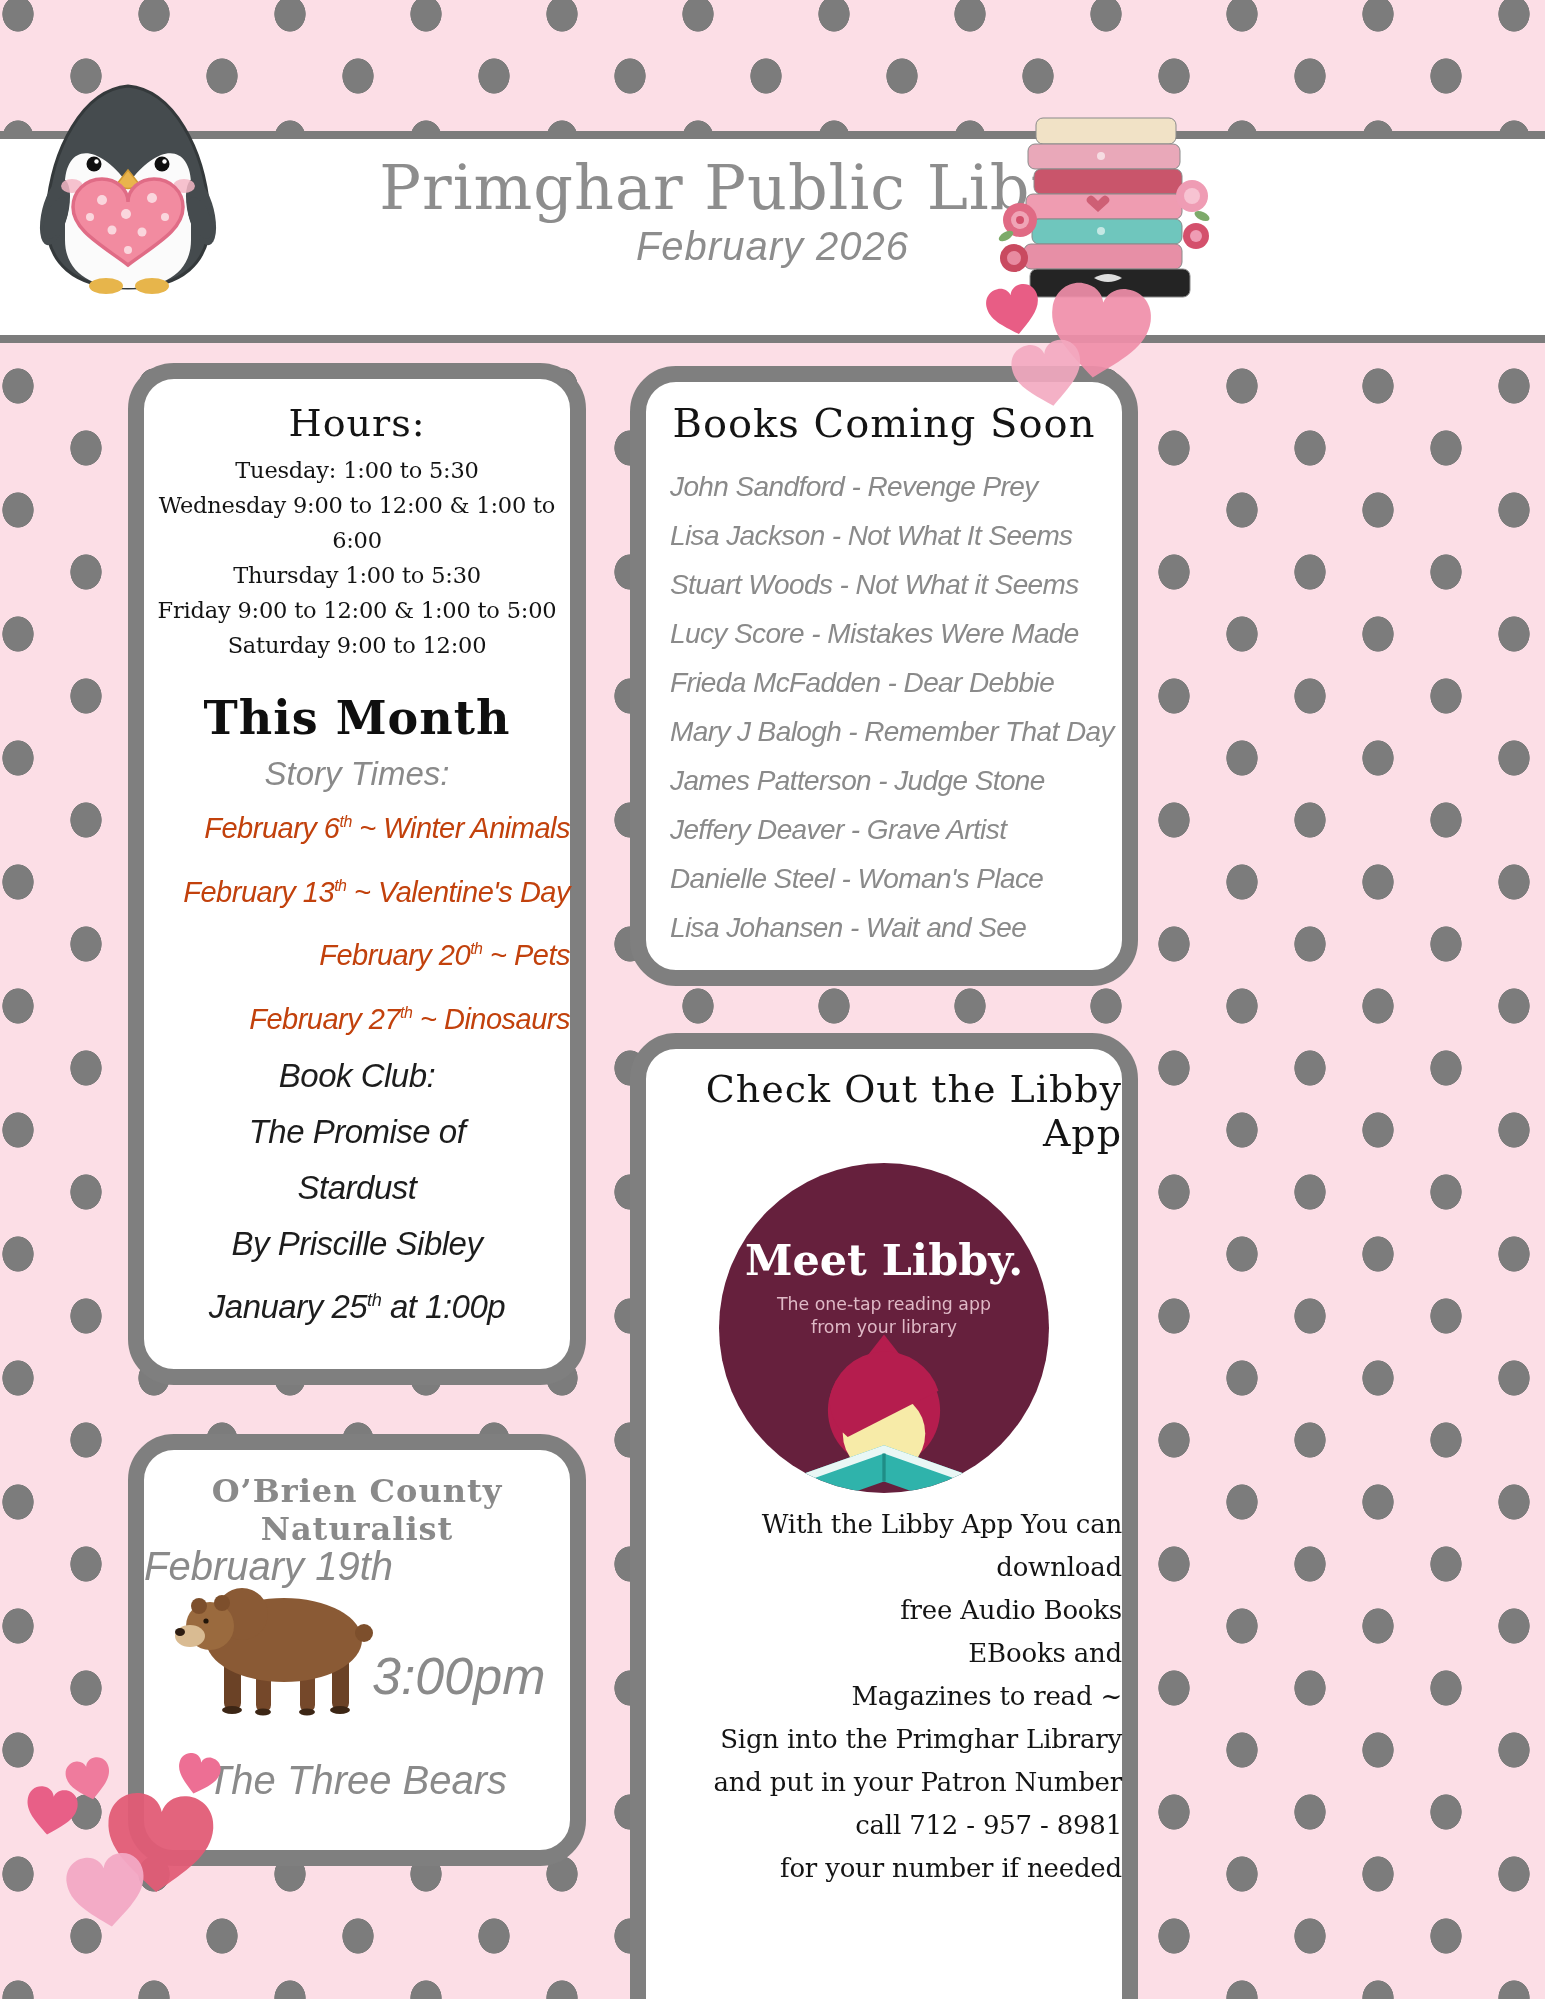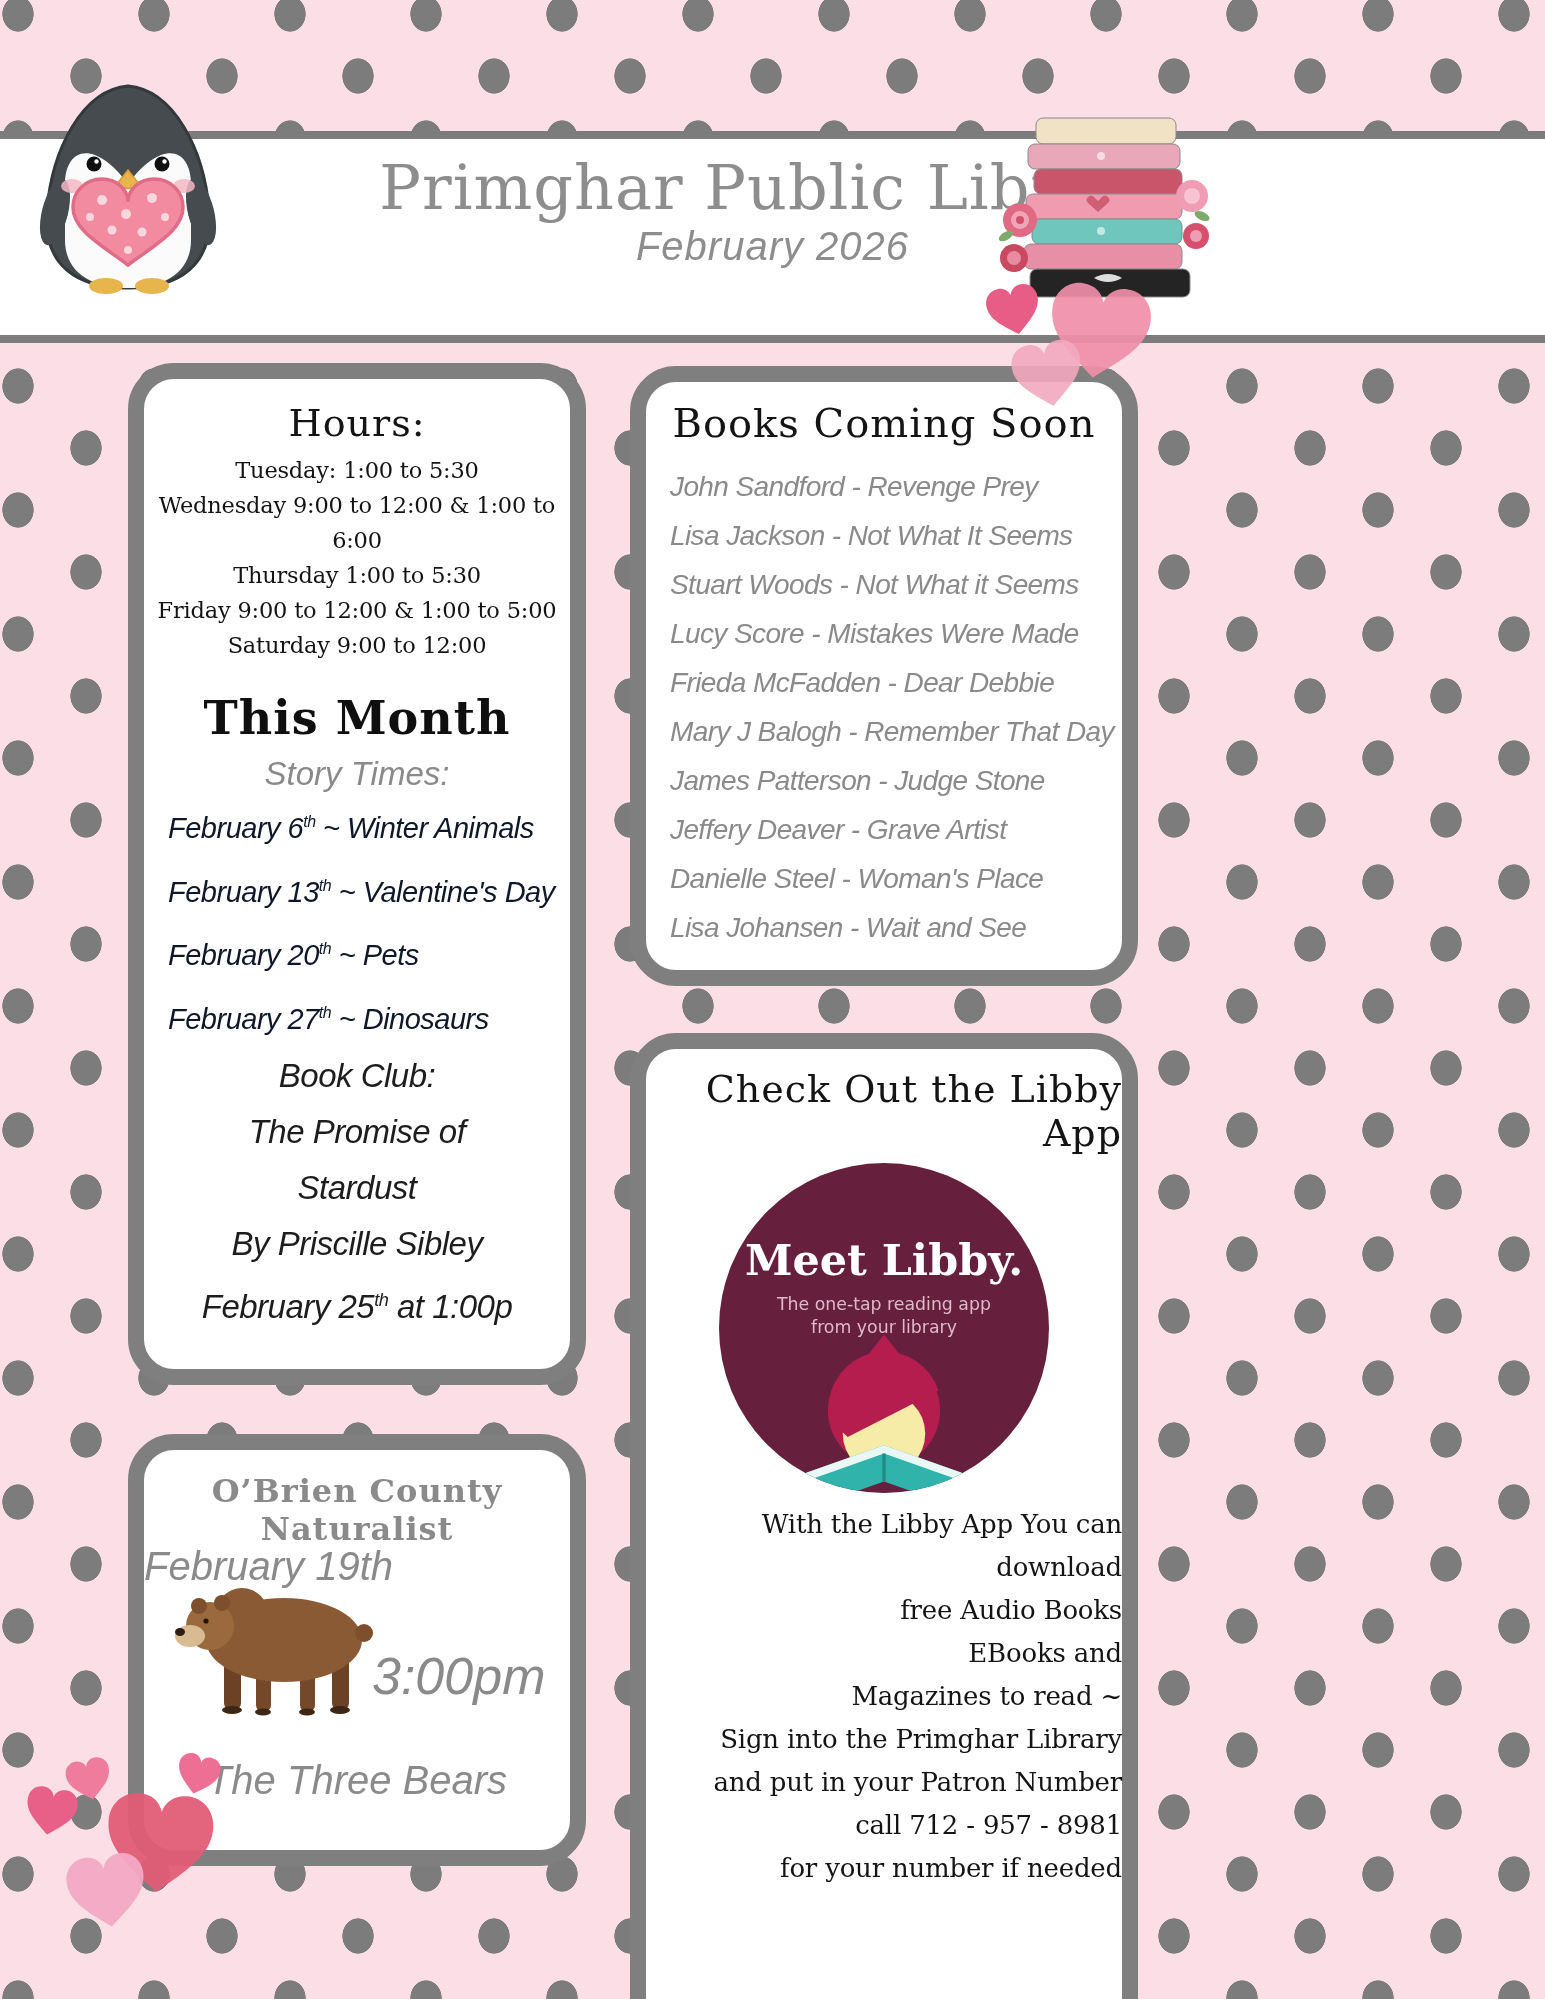--- a/index.html
+++ b/index.html
@@ -27,21 +27,21 @@
     border-radius:46px;box-sizing:border-box;z-index:3;
   }
   #hours-panel{left:128px;top:363px;width:458px;height:1022px;text-align:center;}
   #books-panel{left:630px;top:366px;width:508px;height:620px;}
   #libby-panel{left:630px;top:1033px;width:508px;height:1144px;text-align:right;}
   #naturalist-panel{left:128px;top:1434px;width:458px;height:432px;}
   .box-title-black{font-size:38px;color:#141414;margin-top:22px;text-align:center;letter-spacing:1px;}
   .hours-lines{font-size:22.5px;color:#141414;line-height:35px;margin-top:8px;letter-spacing:-0.2px;}
   .this-month{font-size:46px;font-weight:bold;color:#0f0f0f;margin-top:28px;letter-spacing:1px;}
   .story-heading{font-size:33px;color:#8a8a8a;margin-top:10px;}
-  .story-lines{font-size:29px;color:#0f172a;line-height:58px;text-align:left;padding-left:24px;letter-spacing:-0.5px;}
+  .story-lines{font-size:29px;color:#c2410c;line-height:58px;text-align:right;padding-left:2px;letter-spacing:-0.5px;}
   .story-lines sup,.bc-date sup{font-size:0.55em;}
   .bookclub{font-size:33px;color:#1d1d1d;line-height:56px;letter-spacing:-0.5px;}
   .books-title{font-size:40px;color:#141414;margin-top:18px;text-align:center;letter-spacing:1px;}
   .books-list{font-size:28px;color:#8a8a8a;line-height:49px;padding:16px 0 0 24px;letter-spacing:-0.6px;}
   .libby-title{font-size:38px;color:#141414;margin-top:18px;letter-spacing:1px;}
   .libby-lines{font-size:26px;color:#141414;line-height:43px;margin-top:10px;letter-spacing:-0.2px;}
   .nat-title{font-size:32px;color:#8a8a8a;font-weight:bold;text-align:center;margin-top:22px;letter-spacing:1px;}
   .nat-date{position:absolute;left:0;width:100%;top:94px;text-align:left;font-size:40px;color:#8a8a8a;}
   .nat-time{position:absolute;left:228px;top:196px;font-size:52px;color:#8a8a8a;}
   .nat-event{position:absolute;left:0;width:100%;top:308px;text-align:center;font-size:40px;color:#8a8a8a;}
@@ -140,21 +140,21 @@
       <div><span>February 6</span><sup>th</sup><span> ~ Winter Animals</span></div>
       <div><span>February 13</span><sup>th</sup><span> ~ Valentine's Day</span></div>
       <div><span>February 20</span><sup>th</sup><span> ~ Pets</span></div>
       <div><span>February 27</span><sup>th</sup><span> ~ Dinosaurs</span></div>
     </div>
     <div class="bookclub hand">
       <div>Book Club:</div>
       <div>The Promise of</div>
       <div>Stardust</div>
       <div>By Priscille Sibley</div>
-      <div class="bc-date"><span>February 25</span><sup>th</sup><span> at 1:00p</span></div>
+      <div class="bc-date"><span>January 25</span><sup>th</sup><span> at 1:00p</span></div>
     </div>
   </div>
 
   <div id="books-panel" class="panel">
     <div class="books-title serif">Books Coming Soon</div>
     <div class="books-list hand">
       <div>John Sandford - Revenge Prey</div>
       <div>Lisa Jackson - Not What It Seems</div>
       <div>Stuart Woods - Not What it Seems</div>
       <div>Lucy Score - Mistakes Were Made</div>

